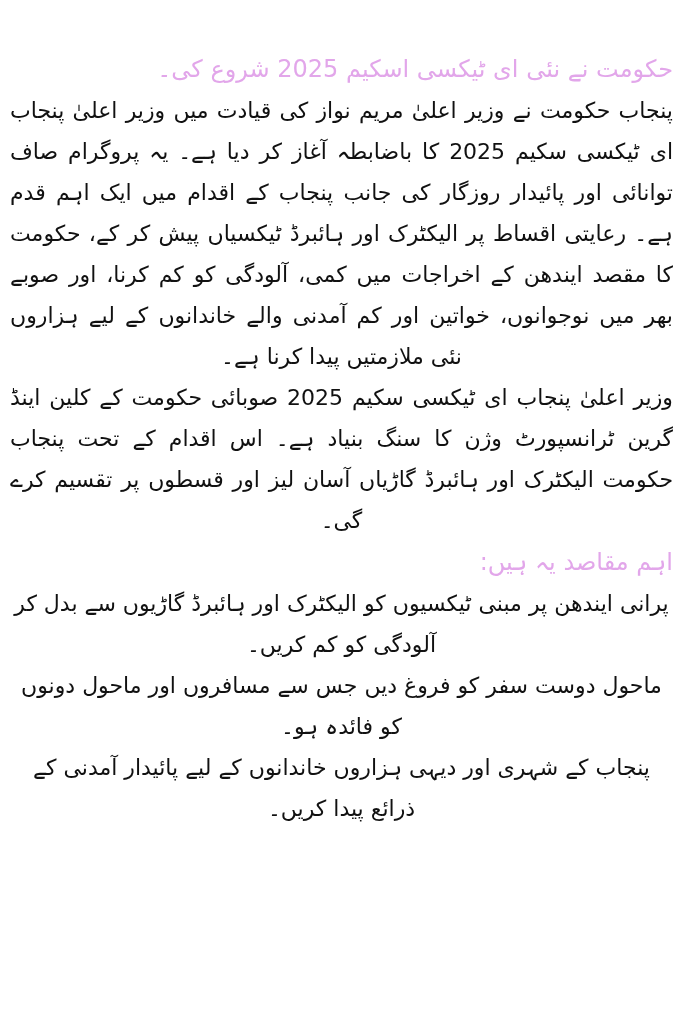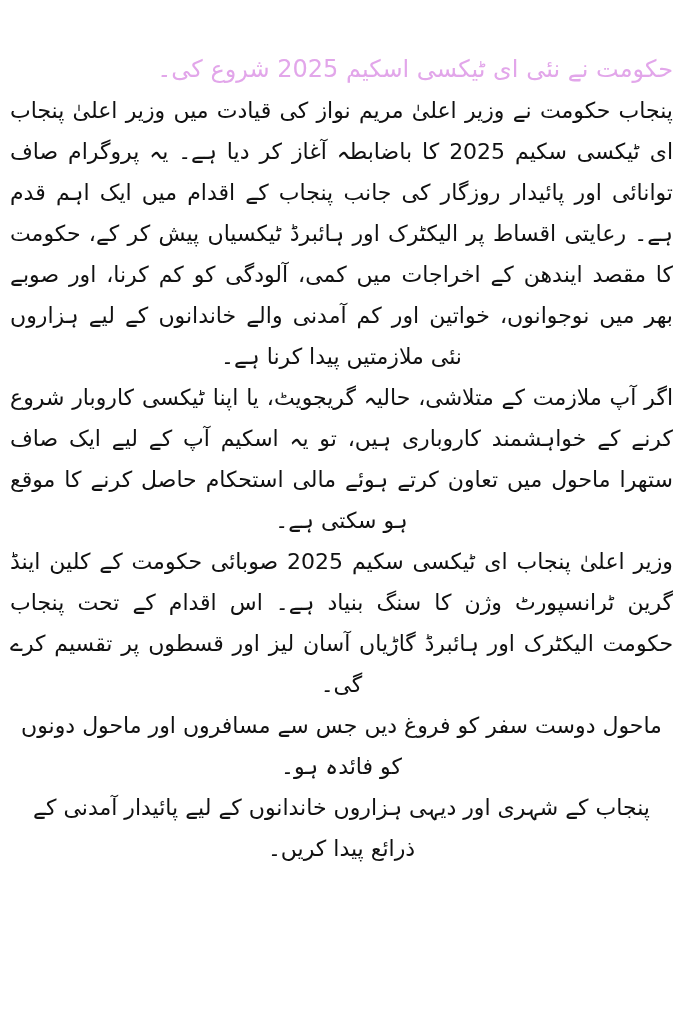--- a/index.html
+++ b/index.html
@@ -37,22 +37,23 @@
     text-align: center;
   }
 </style>
 </head>
 <body>
 
 <div class="page">
   <h1 class="heading">حکومت نے نئی ای ٹیکسی اسکیم 2025 شروع کی۔</h1>
 
   <p class="para first">پنجاب حکومت نے وزیر اعلیٰ مریم نواز کی قیادت میں وزیر اعلیٰ پنجاب ای ٹیکسی سکیم 2025 کا باضابطہ آغاز کر دیا ہے۔ یہ پروگرام صاف توانائی اور پائیدار روزگار کی جانب پنجاب کے اقدام میں ایک اہم قدم ہے۔ رعایتی اقساط پر الیکٹرک اور ہائبرڈ ٹیکسیاں پیش کر کے، حکومت کا مقصد ایندھن کے اخراجات میں کمی، آلودگی کو کم کرنا، اور صوبے بھر میں نوجوانوں، خواتین اور کم آمدنی والے خاندانوں کے لیے ہزاروں نئی ملازمتیں پیدا کرنا ہے۔</p>
-  <p class="para">اگر آپ ملازمت کے متلاشی، حالیہ گریجویٹ، یا اپنا ٹیکسی کاروبار شروع کرنے کے خواہشمند کاروباری ہیں، تو یہ اسکیم آپ کے لیے ایک صاف ستھرا ماحول میں تعاون کرتے ہوئے مالی استحکام حاصل کرنے کا موقع ہو سکتی ہے۔</p>
 
   <p class="para">وزیر اعلیٰ پنجاب ای ٹیکسی سکیم 2025 صوبائی حکومت کے کلین اینڈ گرین ٹرانسپورٹ وژن کا سنگ بنیاد ہے۔ اس اقدام کے تحت پنجاب حکومت الیکٹرک اور ہائبرڈ گاڑیاں آسان لیز اور قسطوں پر تقسیم کرے گی۔</p>
 
+  <h2 class="heading">اہم مقاصد یہ ہیں:</h2>
   <ul class="objectives">
+    <li>پرانی ایندھن پر مبنی ٹیکسیوں کو الیکٹرک اور ہائبرڈ گاڑیوں سے بدل کر آلودگی کو کم کریں۔</li>
     <li>ماحول دوست سفر کو فروغ دیں جس سے مسافروں اور ماحول دونوں کو فائدہ ہو۔</li>
     <li>پنجاب کے شہری اور دیہی ہزاروں خاندانوں کے لیے پائیدار آمدنی کے ذرائع پیدا کریں۔</li>
 
   </ul>
 </div>
 
 </body></html>

